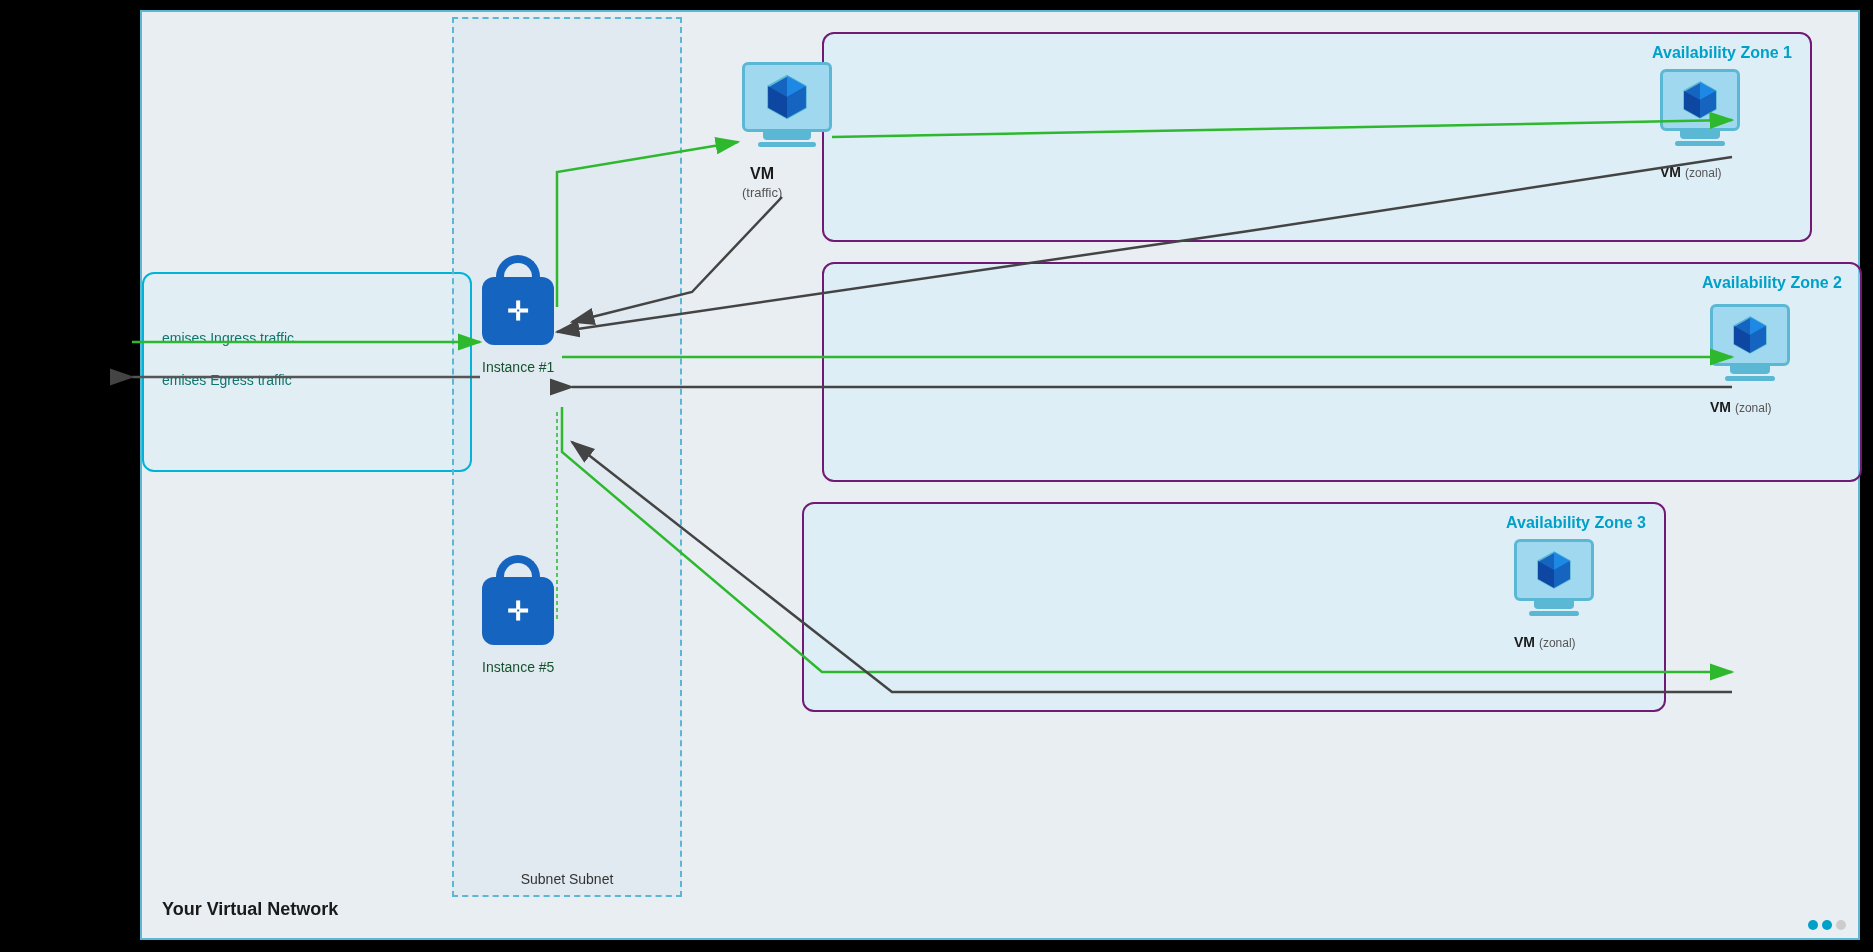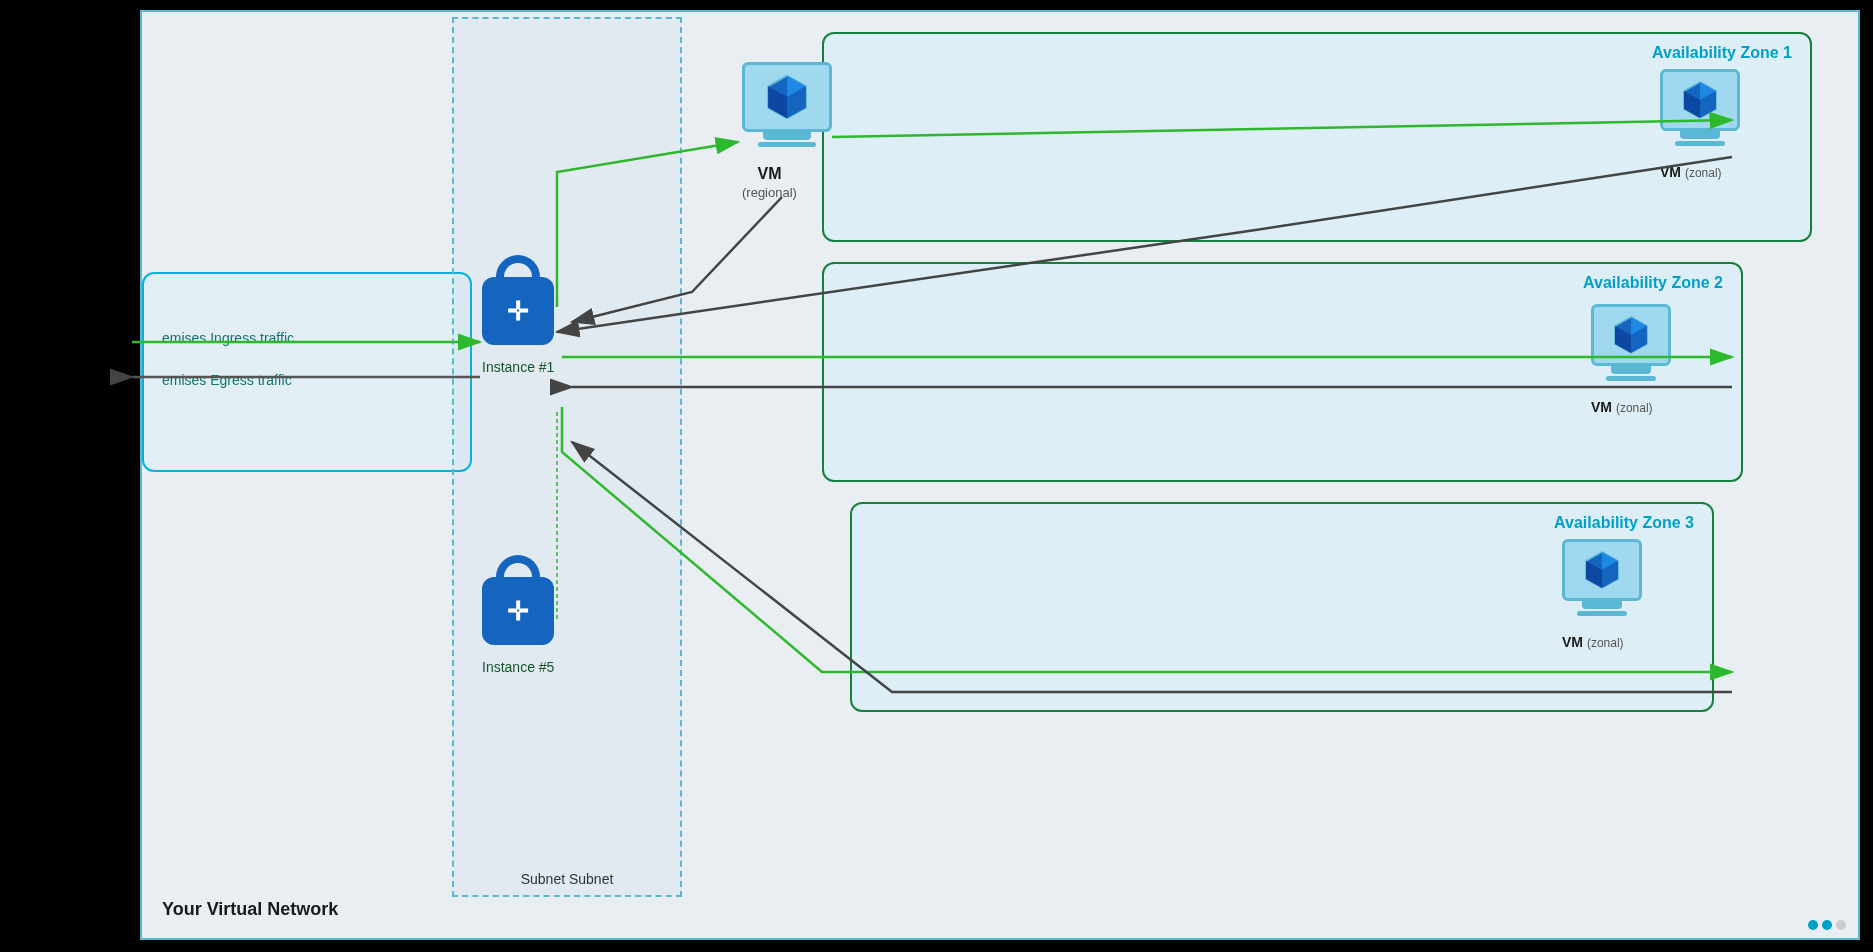--- a/index.html
+++ b/index.html
@@ -61,21 +61,21 @@
       width: 220px;
       text-align: center;
       font-size: 13px;
       color: #333;
       line-height: 1.4;
     }
 
     
     .az-container {
       position: absolute;
-      border: 2px solid #15803d;
+      border: 2px solid #701a75;
       border-radius: 12px;
       background: rgba(200, 240, 255, 0.3);
     }
 
     .az-label {
       position: absolute;
       top: 10px;
       right: 18px;
       font-size: 16px;
       font-weight: bold;
@@ -271,21 +271,21 @@
         </div>
         <div class="vm-monitor-stand"></div>
         <div class="vm-monitor-base"></div>
       </div>
       <div class="vm-label">
         <strong>VM</strong> <span class="vm-sublabel">(zonal)</span>
       </div>
     </div>
   </div>
 
-  <div class="az-container" style="left: 680px; top: 250px; width: 921px; height: 220px;">
+  <div class="az-container" style="left: 680px; top: 250px; width: 1040px; height: 220px;">
     <span class="az-label">Availability Zone 2</span>
 
     <div class="vm-icon" style="right: 70px; top: 40px;">
       <div style="position:relative; display:flex; flex-direction:column; align-items:center;">
         <div class="vm-monitor">
           <svg class="cube-icon" viewBox="0 0 44 44">
             <polygon points="22,4 38,13 38,31 22,40 6,31 6,13" fill="#1565c0" stroke="#5bb8d4" stroke-width="1.5"></polygon>
             <polygon points="22,4 38,13 22,22" fill="#1e88e5"></polygon>
             <polygon points="6,13 22,22 22,40 6,31" fill="#0d47a1"></polygon>
             <polygon points="22,22 38,13 38,31 22,40" fill="#1565c0"></polygon>
@@ -293,21 +293,21 @@
         </div>
         <div class="vm-monitor-stand"></div>
         <div class="vm-monitor-base"></div>
       </div>
       <div class="vm-label">
         <strong>VM</strong> <span class="vm-sublabel">(zonal)</span>
       </div>
     </div>
   </div>
 
-  <div class="az-container" style="left: 708px; top: 490px; width: 864px; height: 210px;">
+  <div class="az-container" style="left: 660px; top: 490px; width: 864px; height: 210px;">
     <span class="az-label">Availability Zone 3</span>
 
     <div class="vm-icon" style="right: 70px; top: 35px;">
       <div style="position:relative; display:flex; flex-direction:column; align-items:center;">
         <div class="vm-monitor">
           <svg class="cube-icon" viewBox="0 0 44 44">
             <polygon points="22,4 38,13 38,31 22,40 6,31 6,13" fill="#1565c0" stroke="#5bb8d4" stroke-width="1.5"></polygon>
             <polygon points="22,4 38,13 22,22" fill="#1e88e5"></polygon>
             <polygon points="6,13 22,22 22,40 6,31" fill="#0d47a1"></polygon>
             <polygon points="22,22 38,13 38,31 22,40" fill="#1565c0"></polygon>
@@ -329,21 +329,21 @@
           <polygon points="22,4 38,13 38,31 22,40 6,31 6,13" fill="#1565c0" stroke="#5bb8d4" stroke-width="1.5"></polygon>
           <polygon points="22,4 38,13 22,22" fill="#1e88e5"></polygon>
           <polygon points="6,13 22,22 22,40 6,31" fill="#0d47a1"></polygon>
           <polygon points="22,22 38,13 38,31 22,40" fill="#1565c0"></polygon>
         </svg>
       </div>
       <div class="vm-monitor-stand" style="width:48px;"></div>
       <div class="vm-monitor-base" style="width:58px;"></div>
     </div>
     <div class="vm-label" style="font-size:16px;">
-      <strong>VM</strong><br><span class="vm-sublabel" style="font-size:13px;">(regional)</span>
+      <strong>VM</strong><br><span class="vm-sublabel" style="font-size:13px;">(traffic)</span>
     </div>
   </div>
 
   <div class="gateway-icon" style="left: 340px; top: 265px;">
     <div style="position: relative; display: flex; flex-direction: column; align-items: center;">
       <div class="lock-shackle"></div>
       <div class="lock-body">
         <span class="lock-arrows">✛</span>
       </div>
     </div>

